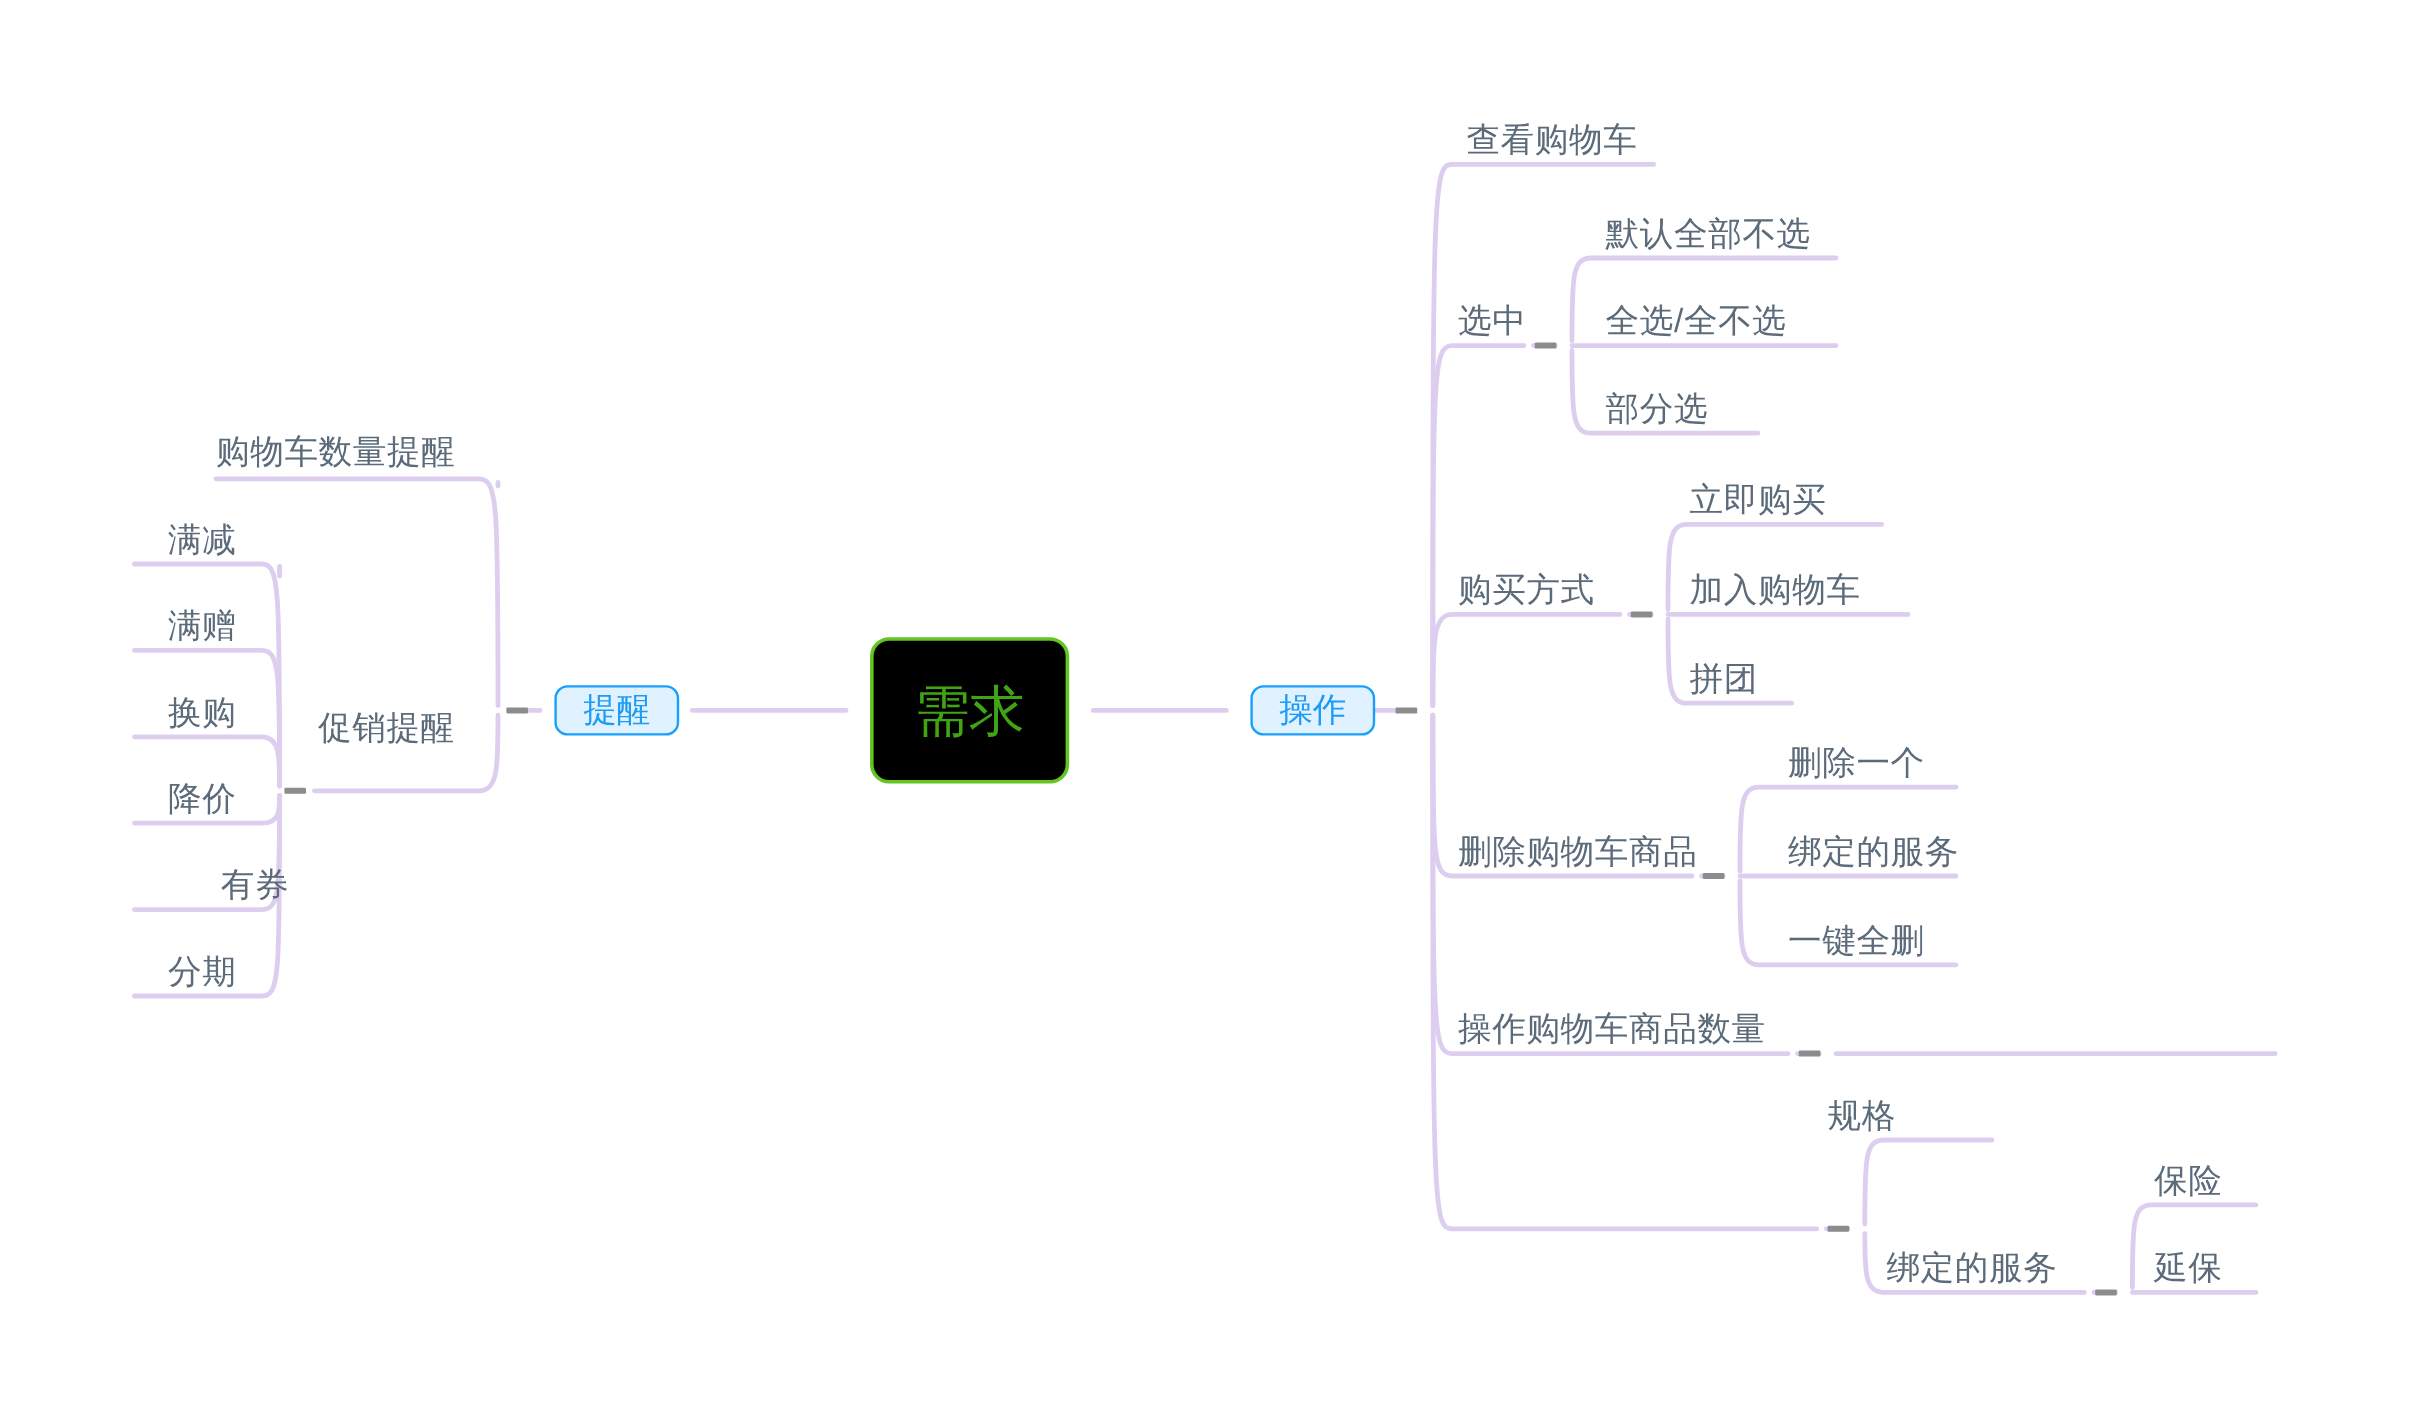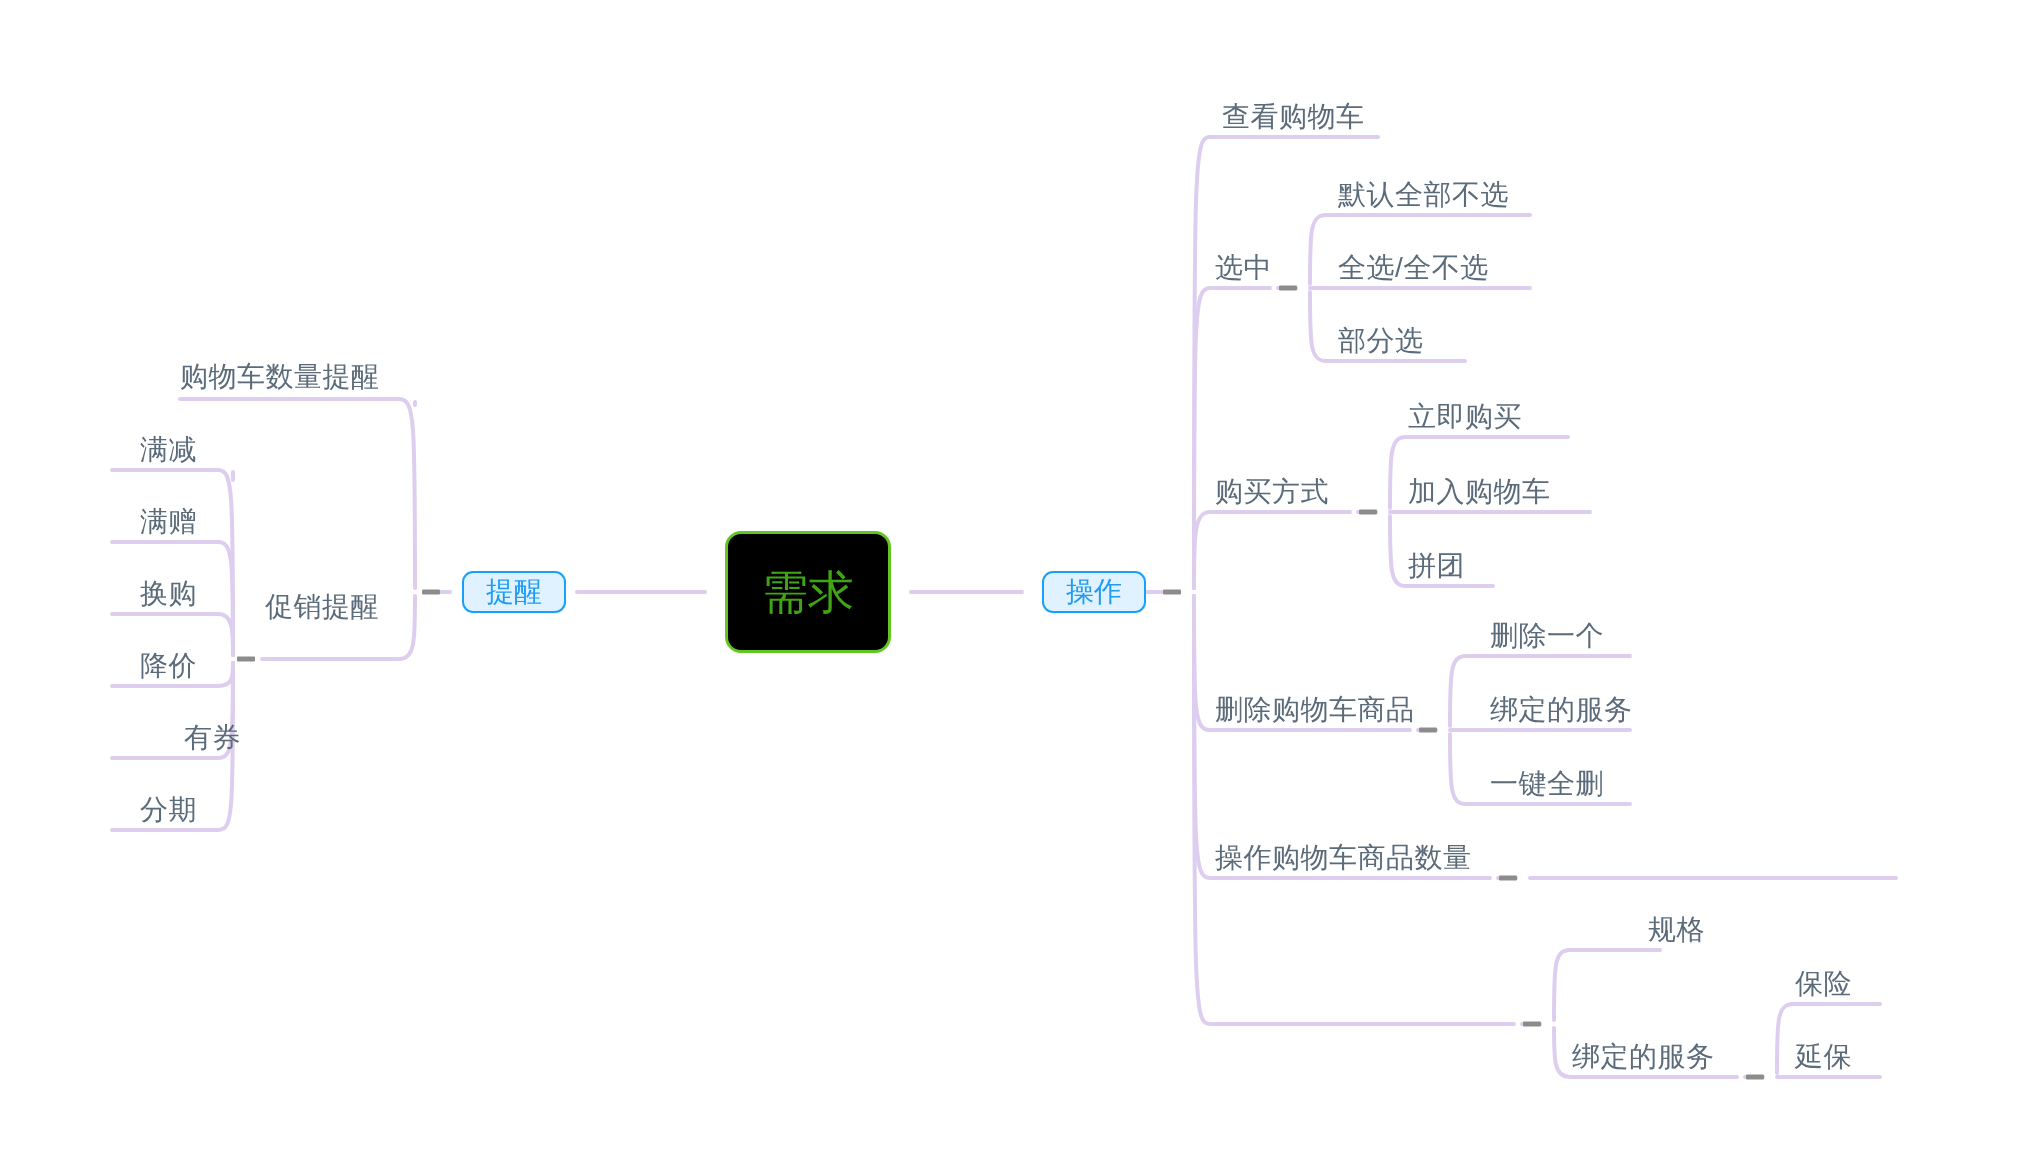--- a/index.html
+++ b/index.html
@@ -185,19 +185,19 @@
 
   <div class="node topic" style="left:1408px;top:434px;">立即购买</div>
   <div class="node topic" style="left:1408px;top:509px;">加入购物车</div>
   <div class="node topic" style="left:1408px;top:583px;">拼团</div>
 
   <div class="node topic" style="left:1490px;top:653px;">删除一个</div>
   <div class="node topic" style="left:1490px;top:727px;">绑定的服务</div>
   <div class="node topic" style="left:1490px;top:801px;">一键全删</div>
 
 
-  <div class="node topic" style="left:1648px;top:947px;">规格</div>
+  <div class="node topic" style="left:1523px;top:947px;">规格</div>
   <div class="node topic" style="left:1572px;top:1074px;">绑定的服务</div>
 
   <div class="node topic" style="left:1795px;top:1001px;">保险</div>
   <div class="node topic" style="left:1795px;top:1074px;">延保</div>
 
 </div>
 
 </body></html>

